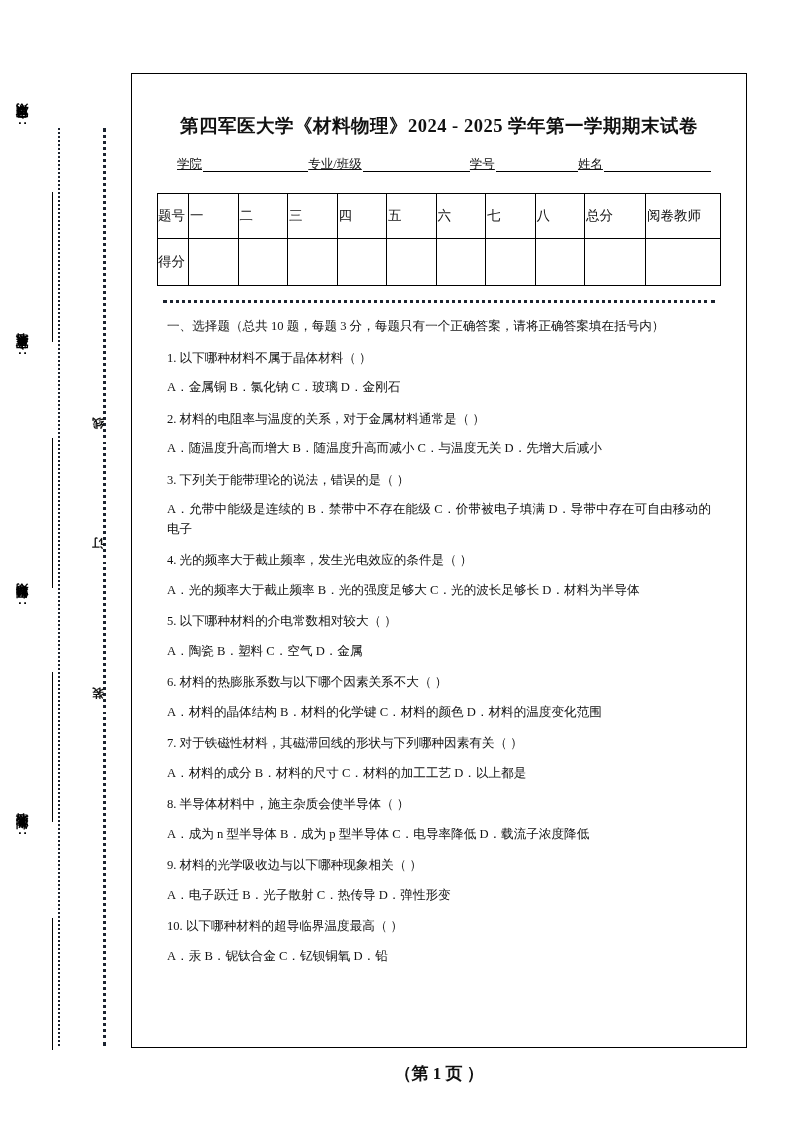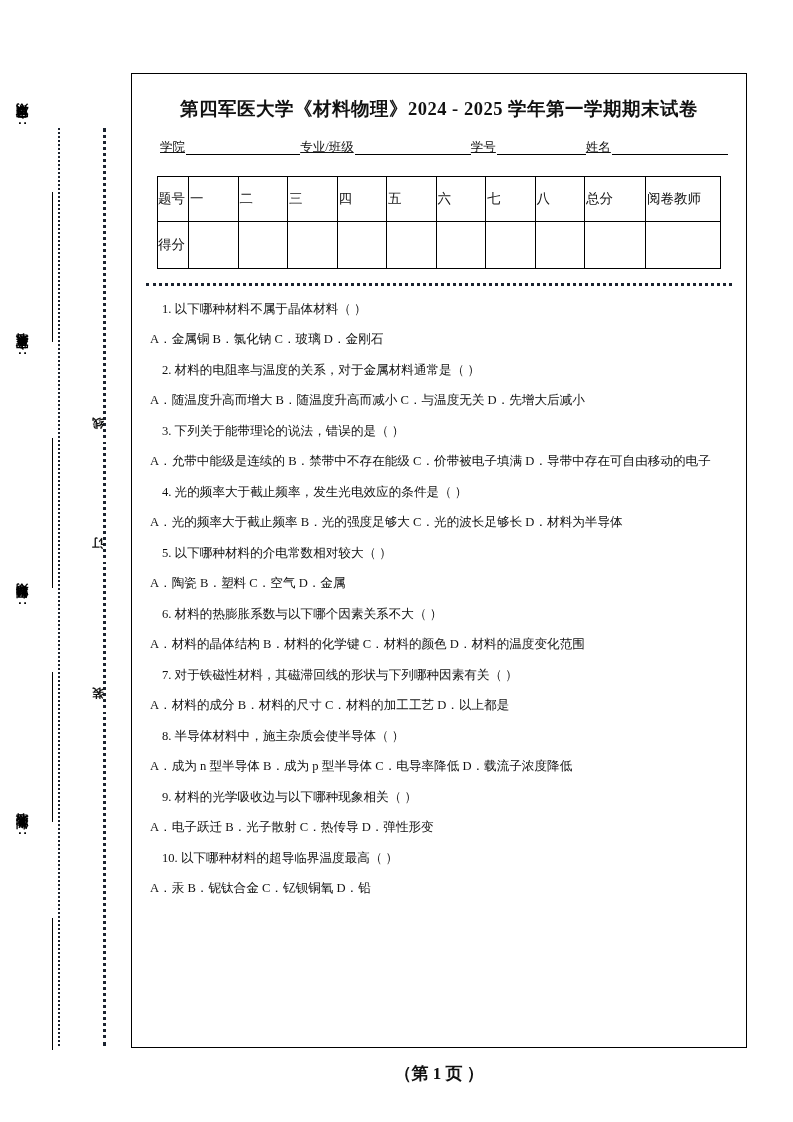--- a/index.html
+++ b/index.html
@@ -73,21 +73,21 @@
 
   
   .sheet {
     position: absolute;
     left: 131px;
     top: 73px;
     width: 616px;
     height: 975px;
     border: 1.6px solid #000;
     box-sizing: border-box;
-    padding: 0;
+    padding: 17px;
   }
 
   .title {
     text-align: center;
     font-family: "Liberation Serif", "DejaVu Serif", serif;
     font-size: 18.5px;
     font-weight: bold;
     letter-spacing: 0.5px;
     margin: 22px 0 0 0;
     white-space: nowrap;
@@ -147,21 +147,21 @@
     margin: 14px 18px 0 18px;
     font-size: 12.6px;
     line-height: 1.55;
     font-family: "Liberation Serif", "DejaVu Serif", serif;
   }
   .sec-head {
     margin: 0 0 12px 0;
     text-align: justify;
   }
   .q {
-    margin: 0 0 10px 12px;
+    margin: 0 0 10px 0;
     text-align: justify;
   }
   .opts {
     margin: 0 0 12px 0;
     text-align: justify;
   }
 
   
   .footer {
     position: absolute;
@@ -238,20 +238,21 @@
       <td></td>
       <td></td>
     </tr>
   </tbody>
     </table>
 
   <div class="hdots"></div>
 
   <div class="body">
 
+    <div class="sec-head">一、选择题（总共 10 题，每题 3 分，每题只有一个正确答案，请将正确答案填在括号内）</div>
 
     <div class="q"><span>1.</span>&nbsp;<span>以下哪种材料不属于晶体材料（  ）</span></div>
     <div class="opts">A．金属铜  B．氯化钠  C．玻璃  D．金刚石</div>
 
     <div class="q"><span>2.</span>&nbsp;<span>材料的电阻率与温度的关系，对于金属材料通常是（  ）</span></div>
     <div class="opts">A．随温度升高而增大  B．随温度升高而减小  C．与温度无关  D．先增大后减小</div>
 
     <div class="q"><span>3.</span>&nbsp;<span>下列关于能带理论的说法，错误的是（  ）</span></div>
     <div class="opts">A．允带中能级是连续的  B．禁带中不存在能级  C．价带被电子填满  D．导带中存在可自由移动的电子</div>
 

